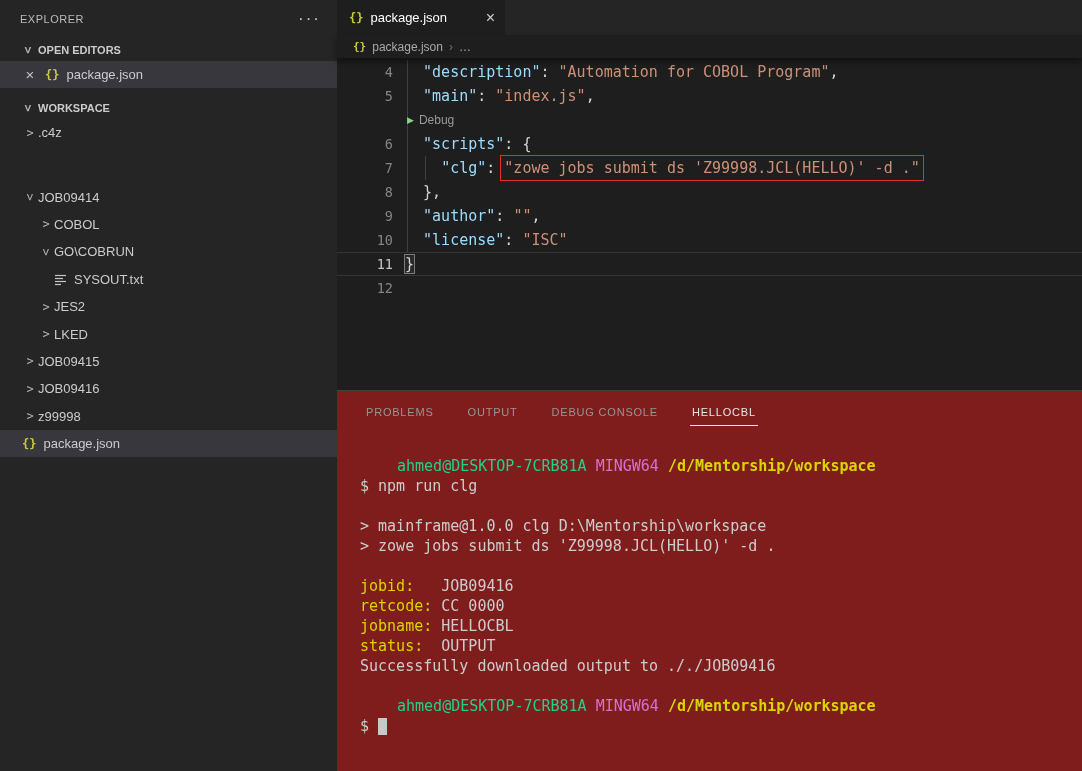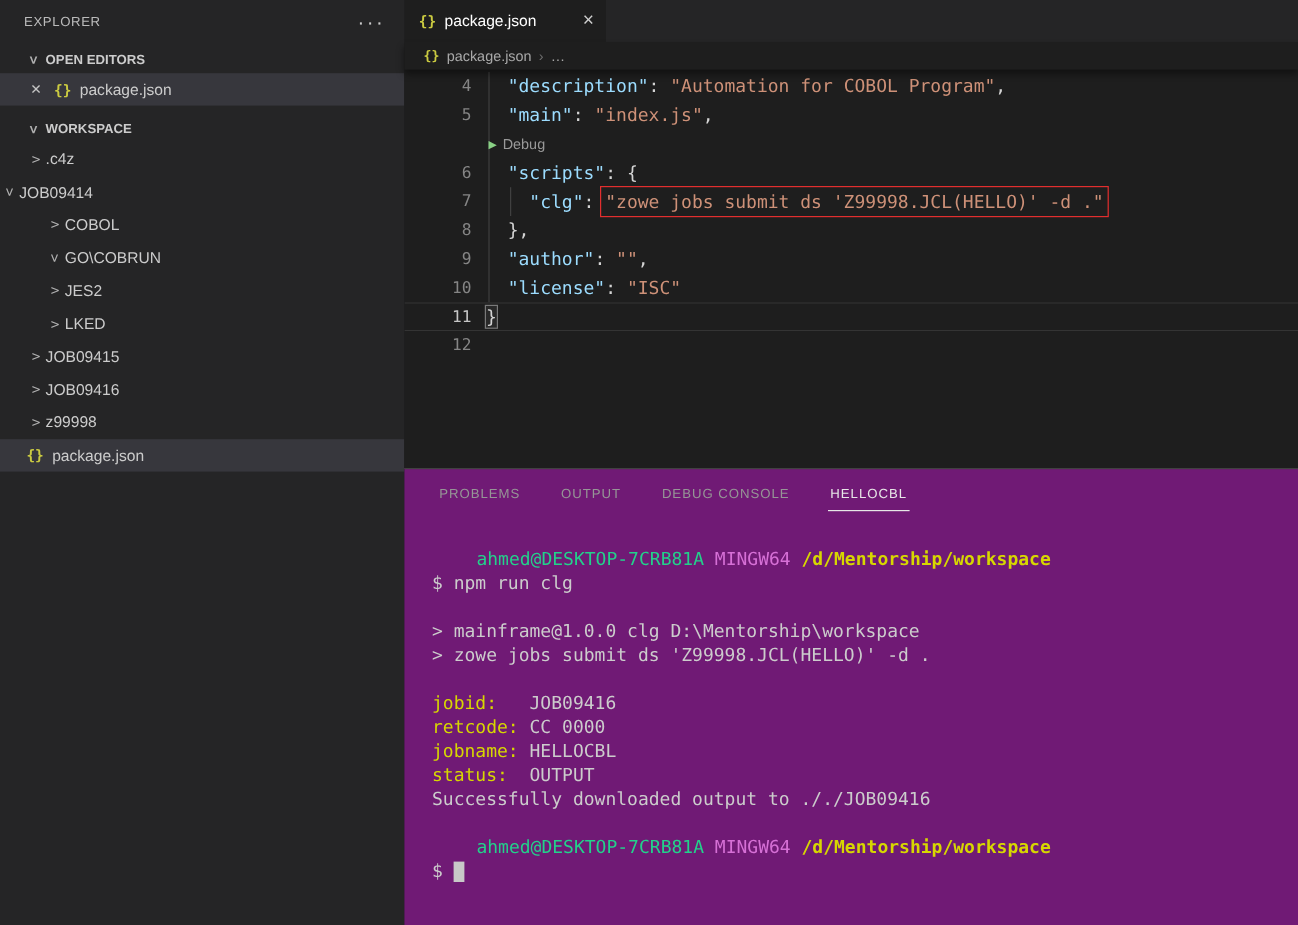--- a/index.html
+++ b/index.html
@@ -46,21 +46,21 @@
   .ln { width:56px; flex:none; text-align:right; color:#858585; font-size:13.5px; }
   .lc { padding-left:12px; color:#d4d4d4; }
   .k { color:var(--json-key,#9cdcfe); }
   .s { color:var(--json-string,#ce9178); }
   .p { color:#d4d4d4; }
   .box { outline:1px solid var(--highlight-red,#e22e2e); outline-offset:3px; }
   .bm { outline:1px solid #7a7a7a; background:rgba(120,120,120,0.12); }
   .lens { font-family:"Liberation Sans", sans-serif; font-size:12px; color:#999999; display:flex; align-items:center; gap:5px; padding-left:14px; }
   .play { color:#89d185; font-size:9px; }
   
-  .panel { flex:1; border-top:1px solid #414141; display:flex; flex-direction:column; background:#701a75; min-height:0;justify-content:center; }
+  .panel { flex:1; border-top:1px solid #414141; display:flex; flex-direction:column; background:#7f1d1d; min-height:0;justify-content:center; }
   .panel-tabs { height:44px; flex:none; display:flex; align-items:center; gap:30px; padding-left:27px; }
   .ptab { font-size:11px; letter-spacing:0.8px; color:#969696; cursor:pointer; padding:5px 2px 7px; border-bottom:1px solid transparent; }
   .ptab.active { color:#e7e7e7; border-bottom-color:#e7e7e7; }
   .terminal { flex:1; margin:0; padding:21px 0 0 23px; font-family:"DejaVu Sans Mono", monospace; font-size:15px; line-height:20px; color:#cccccc; overflow:hidden; cursor:text; }
   .tl { height:20px; white-space:pre; }
   .g { color:var(--terminal-green,#23d18b);margin-left:37px; }
   .m { color:var(--terminal-magenta,#d670d6); }
   .y { color:var(--terminal-yellow,#d7d700); font-weight:bold; }
   .yl { color:var(--terminal-yellow,#d7d700); }
   .cursor-block { display:inline-block; width:9px; height:17px; background:#c8c8c8; vertical-align:text-bottom; }
@@ -92,31 +92,44 @@
     <div class="section-header">
       <span class="chev expanded">&gt;</span>
       <span>WORKSPACE</span>
     </div>
 
     <div id="tree">
         <div class="row tree-row" style="padding-left: 22px;">
           <span class="chev">&gt;</span>
           <span>.c4z</span>
         </div>
-        <div class="row tree-row" style="">
+        <div class="row tree-row" style="padding-left: 22px; margin-top: 37px;">
           <span class="chev expanded">&gt;</span>
           <span>JOB09414</span>
         </div>
         <div class="row tree-row" style="padding-left: 38px;">
           <span class="chev">&gt;</span>
           <span>COBOL</span>
         </div>
         <div class="row tree-row" style="padding-left: 38px;">
           <span class="chev expanded">&gt;</span>
           <span>GO\COBRUN</span>
+        </div>
+        <div class="row tree-row" style="padding-left: 54px;">
+          <span class="file-glyph">
+            <svg width="13" height="13" viewBox="0 0 13 13">
+              <g stroke="#c5c5c5" stroke-width="1.2">
+                <line x1="1" y1="2.5" x2="12" y2="2.5"></line>
+                <line x1="1" y1="5.5" x2="9" y2="5.5"></line>
+                <line x1="1" y1="8.5" x2="12" y2="8.5"></line>
+                <line x1="1" y1="11.5" x2="7" y2="11.5"></line>
+              </g>
+            </svg>
+          </span>
+          <span>SYSOUT.txt</span>
         </div>
         <div class="row tree-row" style="padding-left: 38px;">
           <span class="chev">&gt;</span>
           <span>JES2</span>
         </div>
         <div class="row tree-row" style="padding-left: 38px;">
           <span class="chev">&gt;</span>
           <span>LKED</span>
         </div>
         <div class="row tree-row" style="padding-left: 22px;">

